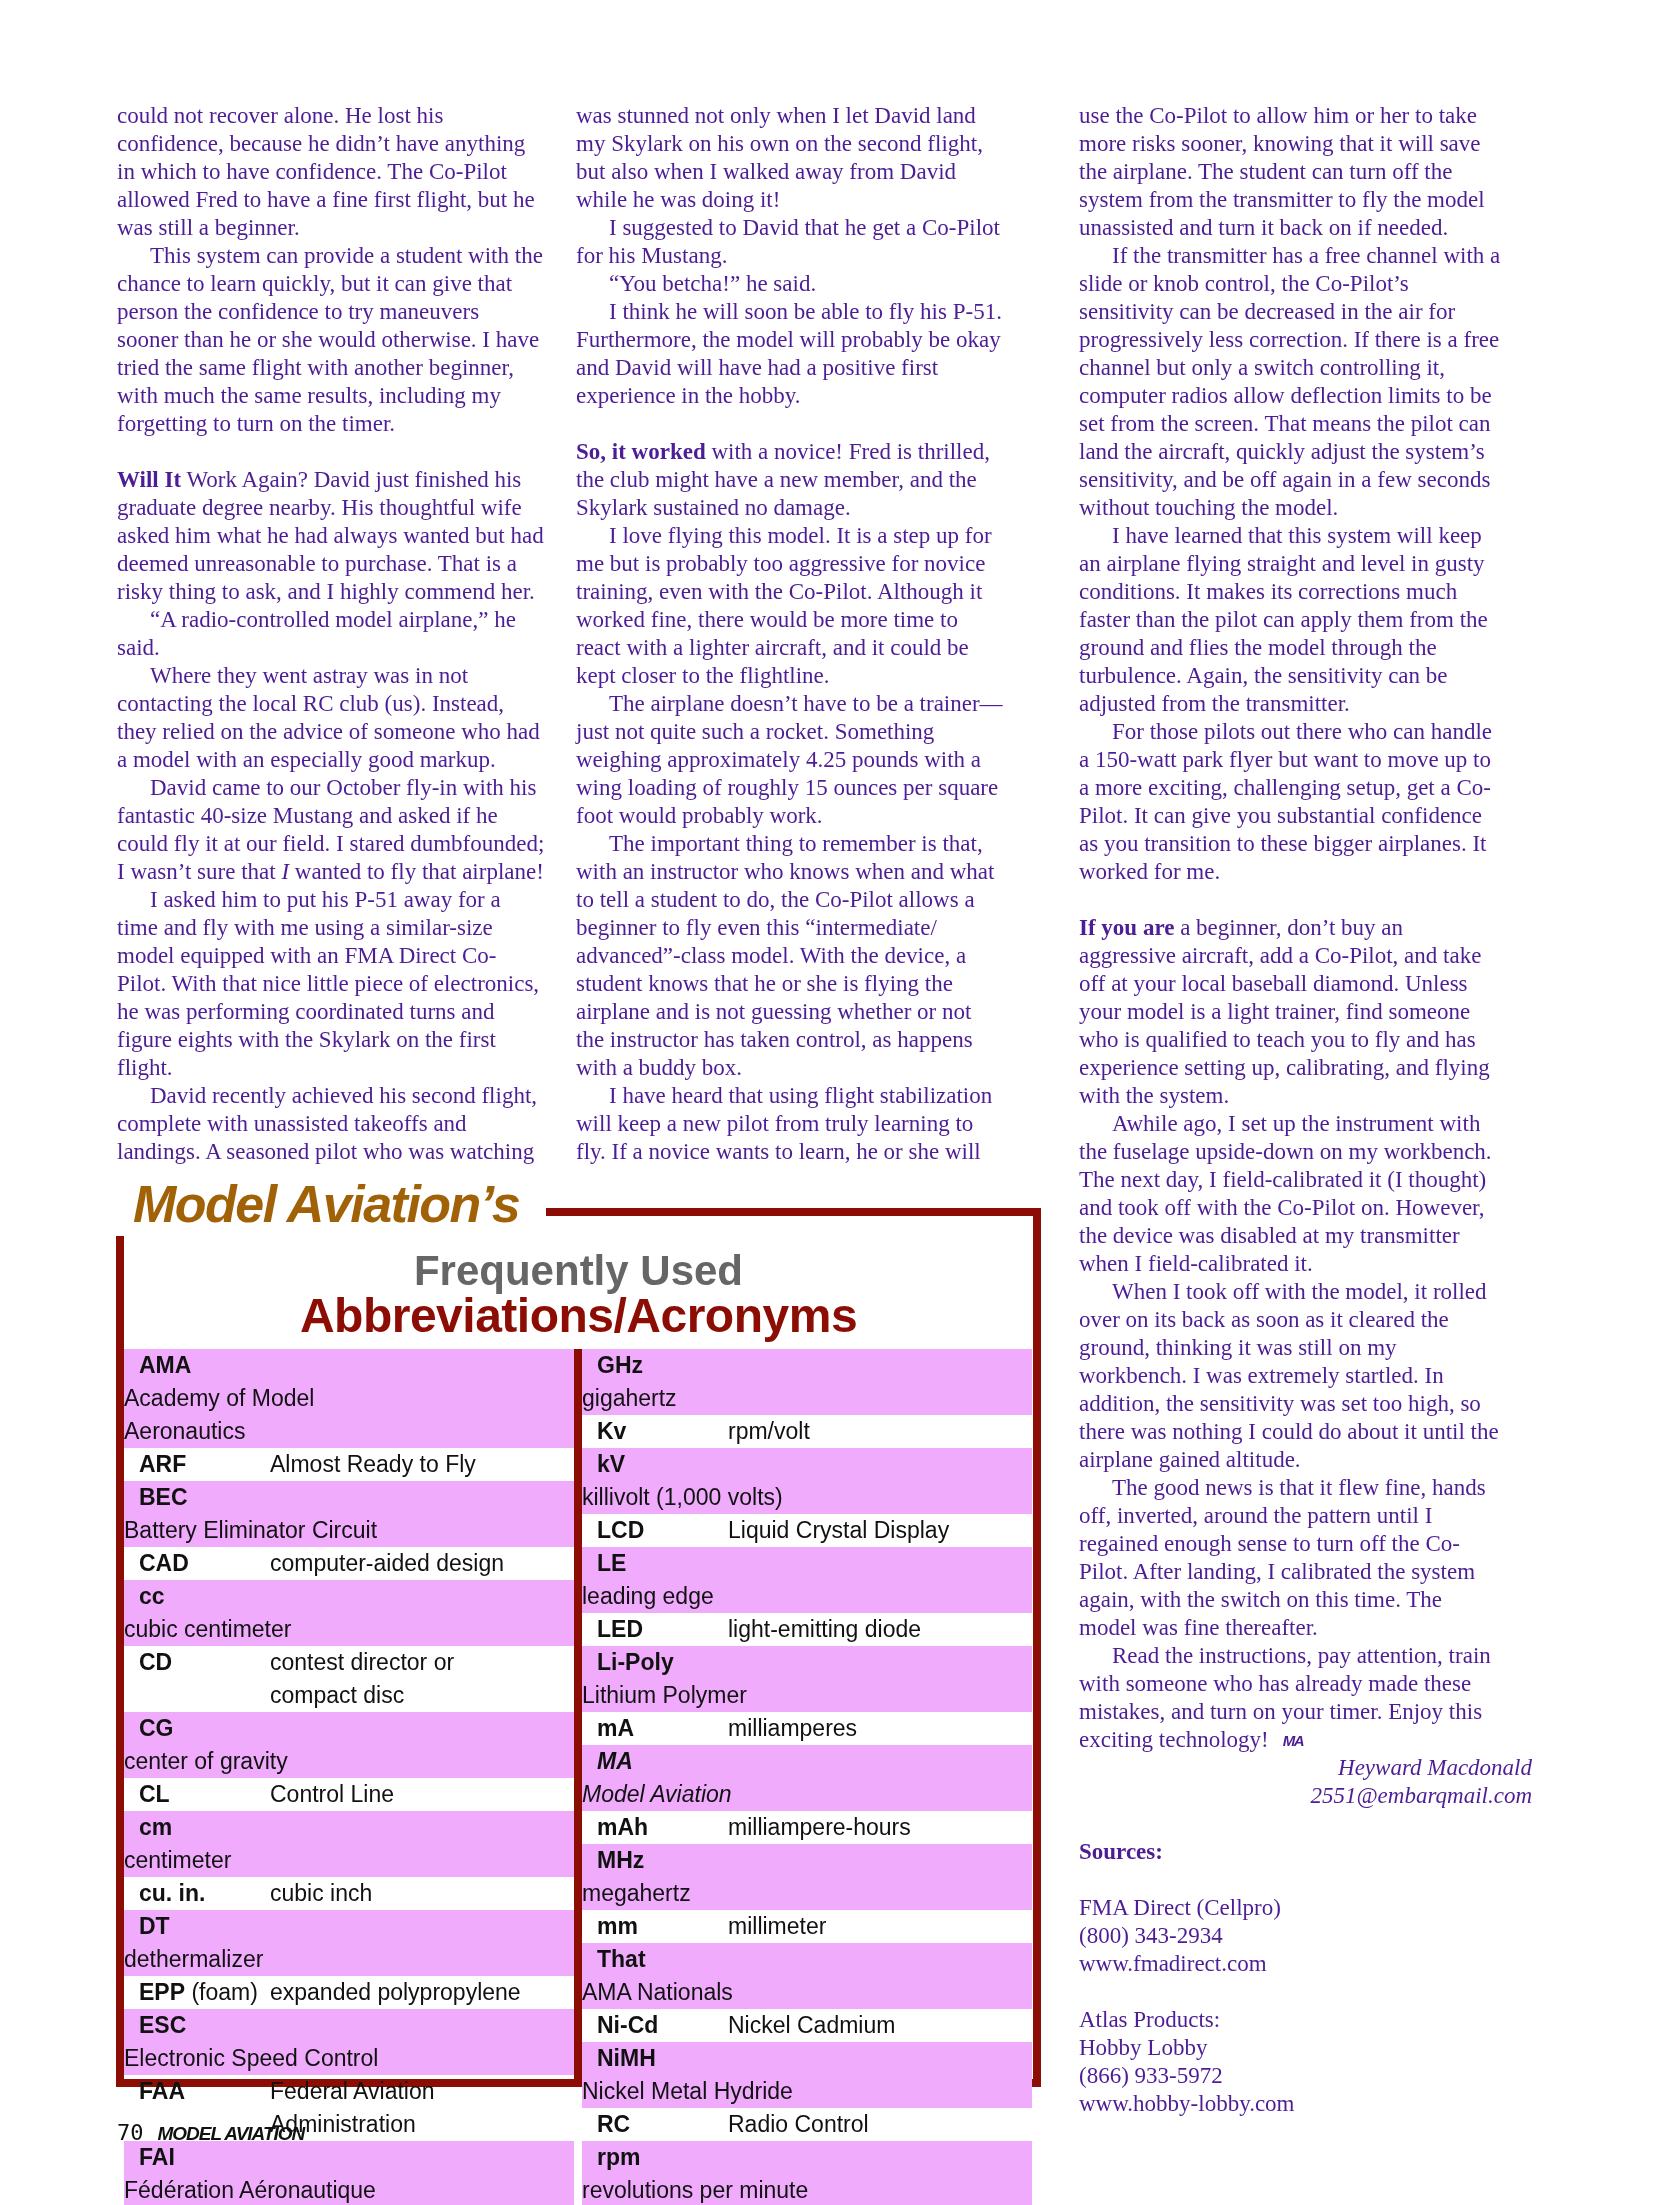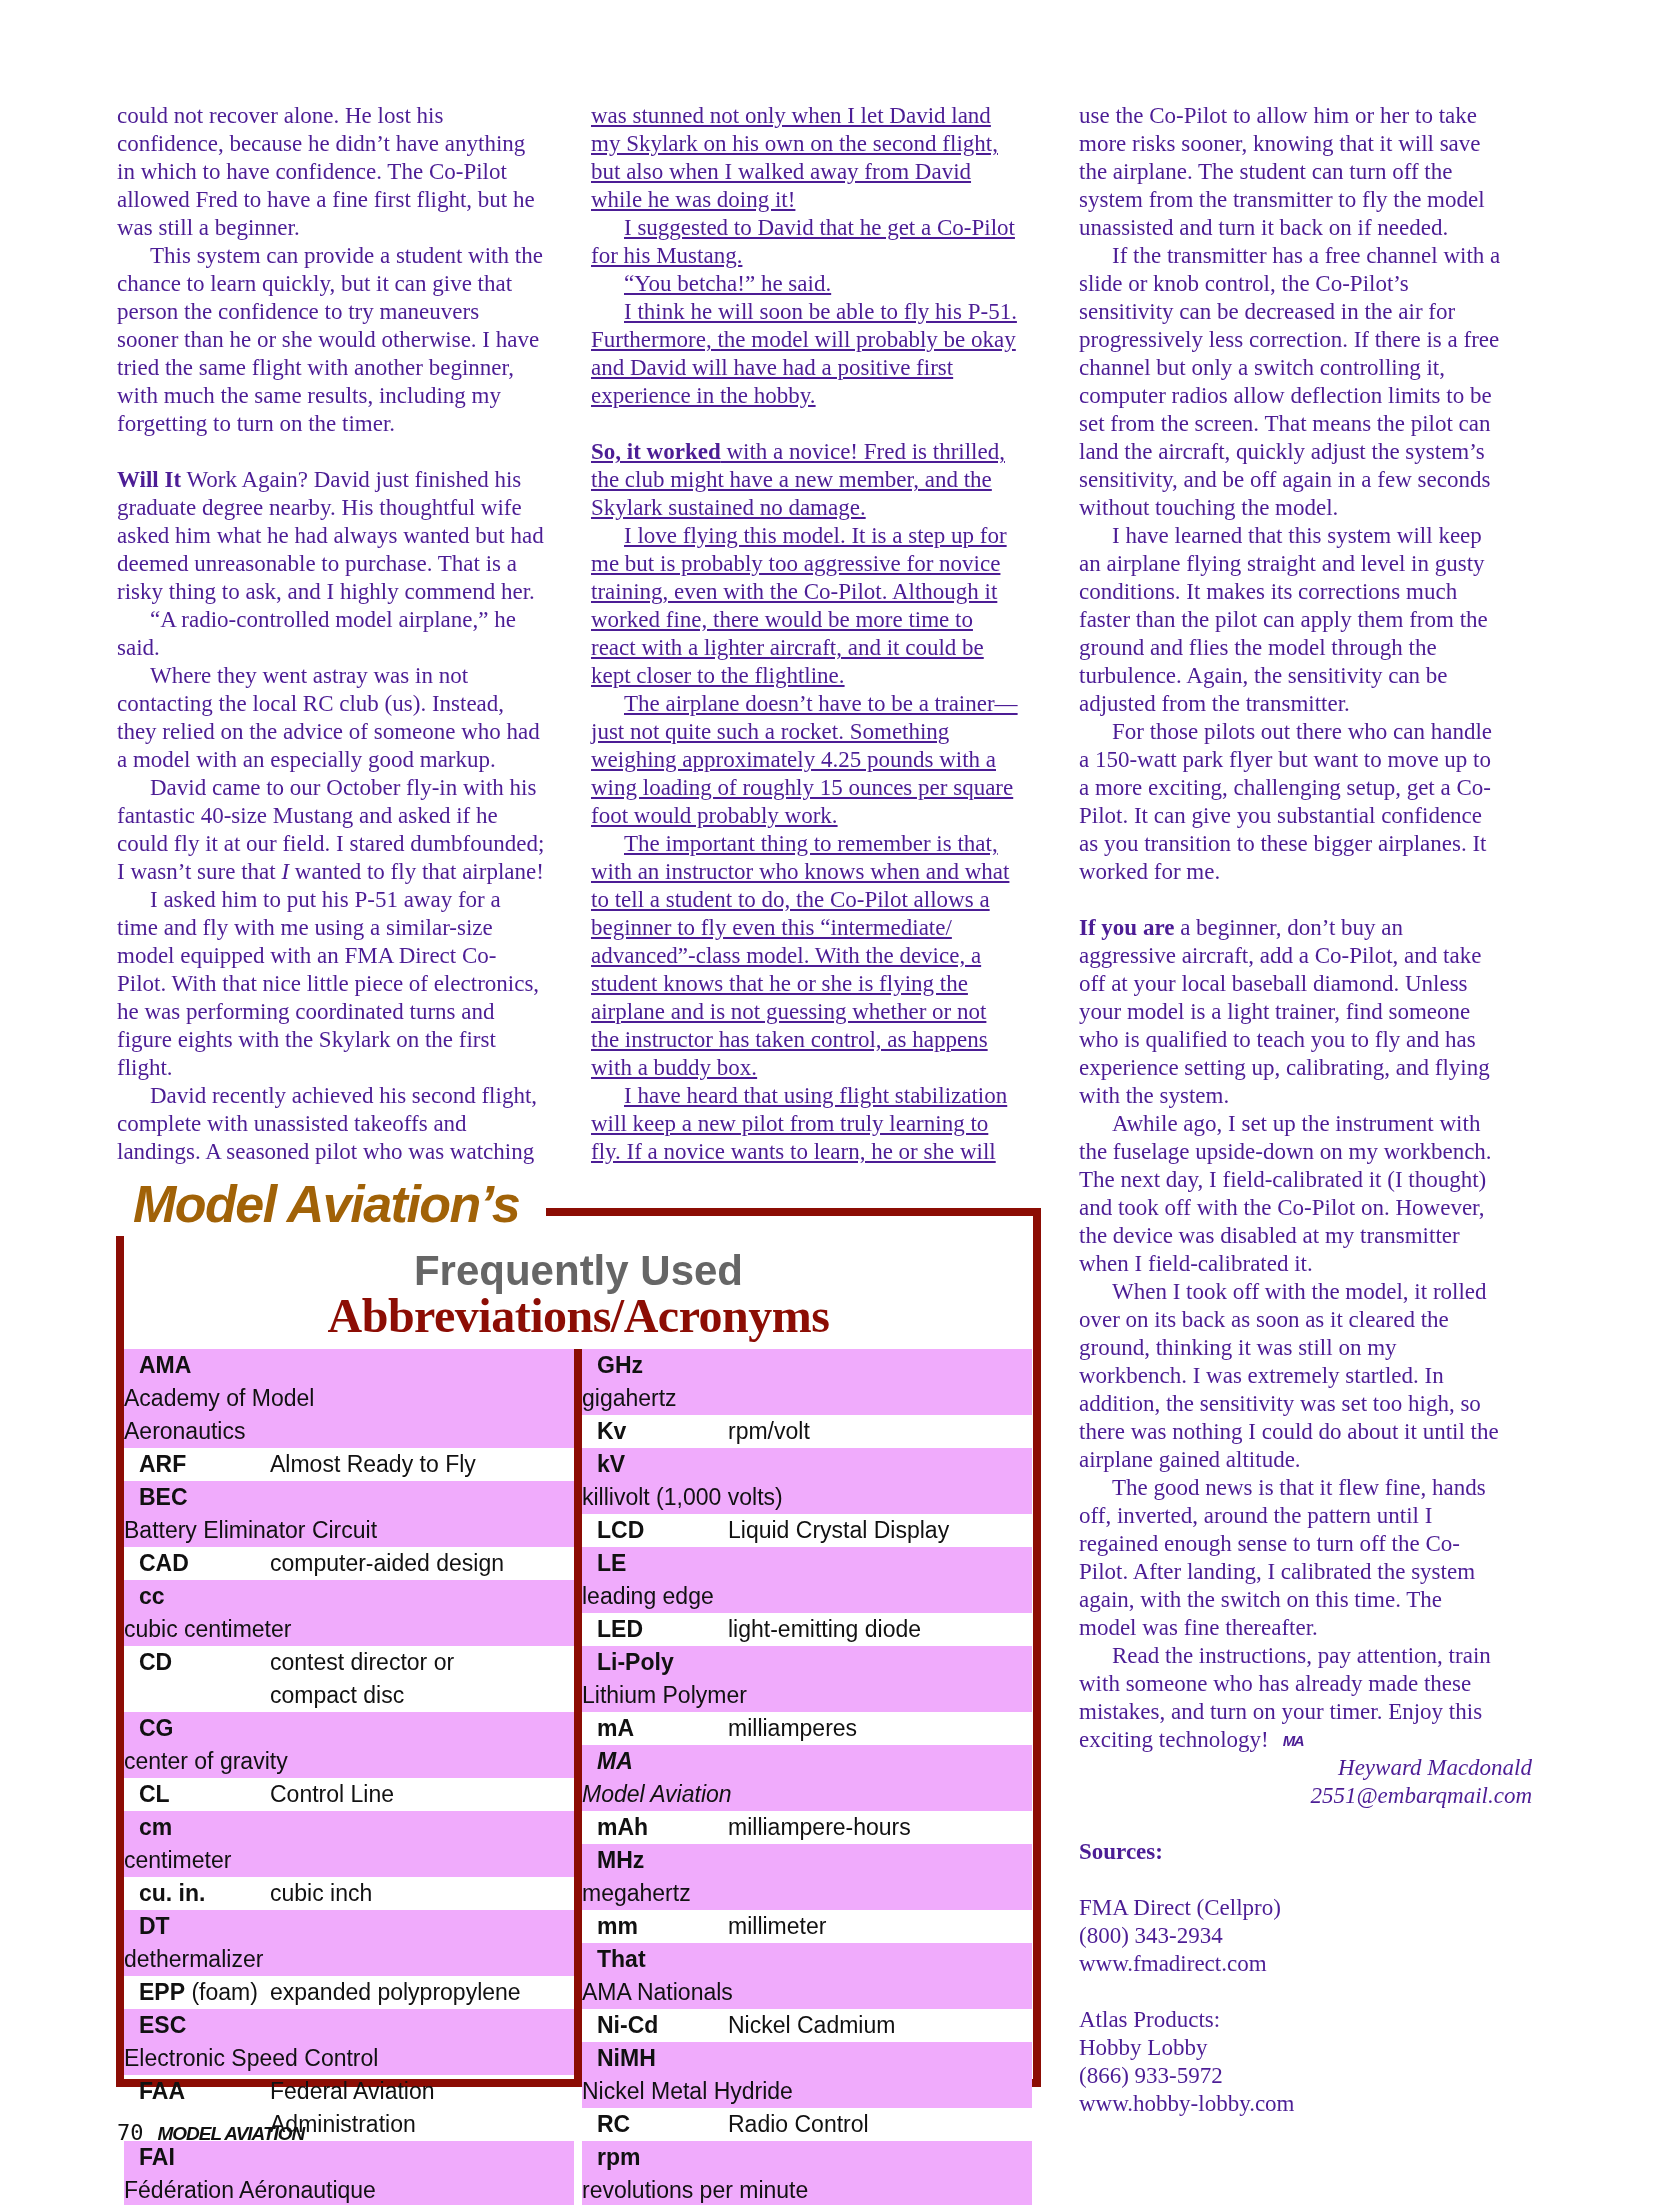--- a/index.html
+++ b/index.html
@@ -1,37 +1,37 @@
 <!DOCTYPE html>
 <html><head>
 <meta charset="utf-8">
 <style>
   html, body { margin: 0; padding: 0; background: #ffffff; }
   body { width: 1654px; height: 2206px; position: relative; overflow: hidden; color: #111; }
   .col { position: absolute; top: 102px; font-family: "Liberation Serif", "DejaVu Serif", serif; font-size: 23px; line-height: 28px; white-space: nowrap; color: #4c1d95; }
   #col-left { left: 117px; width: 465px; }
-  #col-mid { left: 591px; width: 455px; text-decoration: underline; }
+  #col-mid { left: 576px; width: 455px; }
   #col-right { left: 1079px; width: 465px; }
   .ln { height: 28px; }
   .ln.ind { padding-left: 33px; }
   .ln.right { text-align: right; padding-right: 12px; font-family: Liberation Serif, serif; }
   .b { font-weight: bold; }
   .i { font-style: italic; }
   .ma-mark { font-family: "Liberation Sans", "DejaVu Sans", sans-serif; font-weight: bold; font-style: italic; font-size: 15px; letter-spacing: -1.5px; margin-left: 14px; vertical-align: 1px; }
 
   
   #abbr-title { position: absolute; left: 133px; top: 1174px; font-family: "Liberation Sans", "DejaVu Sans", sans-serif; font-weight: bold; font-style: italic; font-size: 52px; color: #a16207; letter-spacing: -1.5px; }
   .rule { position: absolute; background: #8c0d04; }
   #rule-top { left: 546px; top: 1208px; width: 495px; height: 8px; }
   #rule-right { left: 1033px; top: 1208px; width: 8px; height: 879px; }
   #rule-left { left: 116px; top: 1236px; width: 8px; height: 851px; }
   #rule-bottom { left: 116px; top: 2079px; width: 925px; height: 8px; }
   #rule-mid { left: 574px; top: 1349px; width: 8px; height: 730px; }
   #box-sub { position: absolute; left: 124px; width: 909px; top: 1249px; text-align: center; font-family: "Liberation Sans", "DejaVu Sans", sans-serif; font-weight: bold; font-size: 42px; color: #666666; line-height: 44px; }
-  #box-head { position: absolute; left: 124px; width: 909px; top: 1290px; text-align: center; font-family: Liberation Serif, serif; font-weight: bold; font-size: 48px; color: #8c0d04; line-height: 51px; letter-spacing: -0.5px; }
+  #box-head { position: absolute; left: 124px; width: 909px; top: 1290px; text-align: center; font-family: Liberation Sans, sans-serif; font-weight: bold; font-size: 48px; color: #8c0d04; line-height: 51px; letter-spacing: -0.5px; }
   .tbl { position: absolute; top: 1349px; font-family: "Liberation Sans", "DejaVu Sans", sans-serif; font-size: 23px; color: #111; }
   #tbl-left { left: 124px; width: 450px; }
   #tbl-right { left: 582px; width: 450px; }
   .row { display: flex; line-height: 33px; }
   .row.shade { background: #f0abfc; flex-direction: column; }
   .row .ab { width: 131px; flex: none; padding-left: 15px; font-weight: bold; white-space: nowrap; }
   .row .df { flex: 1; white-space: pre-line; }
   .row .ab .paren { font-weight: normal; }
   .row.it .ab, .row.it .df { font-style: italic; }
 

